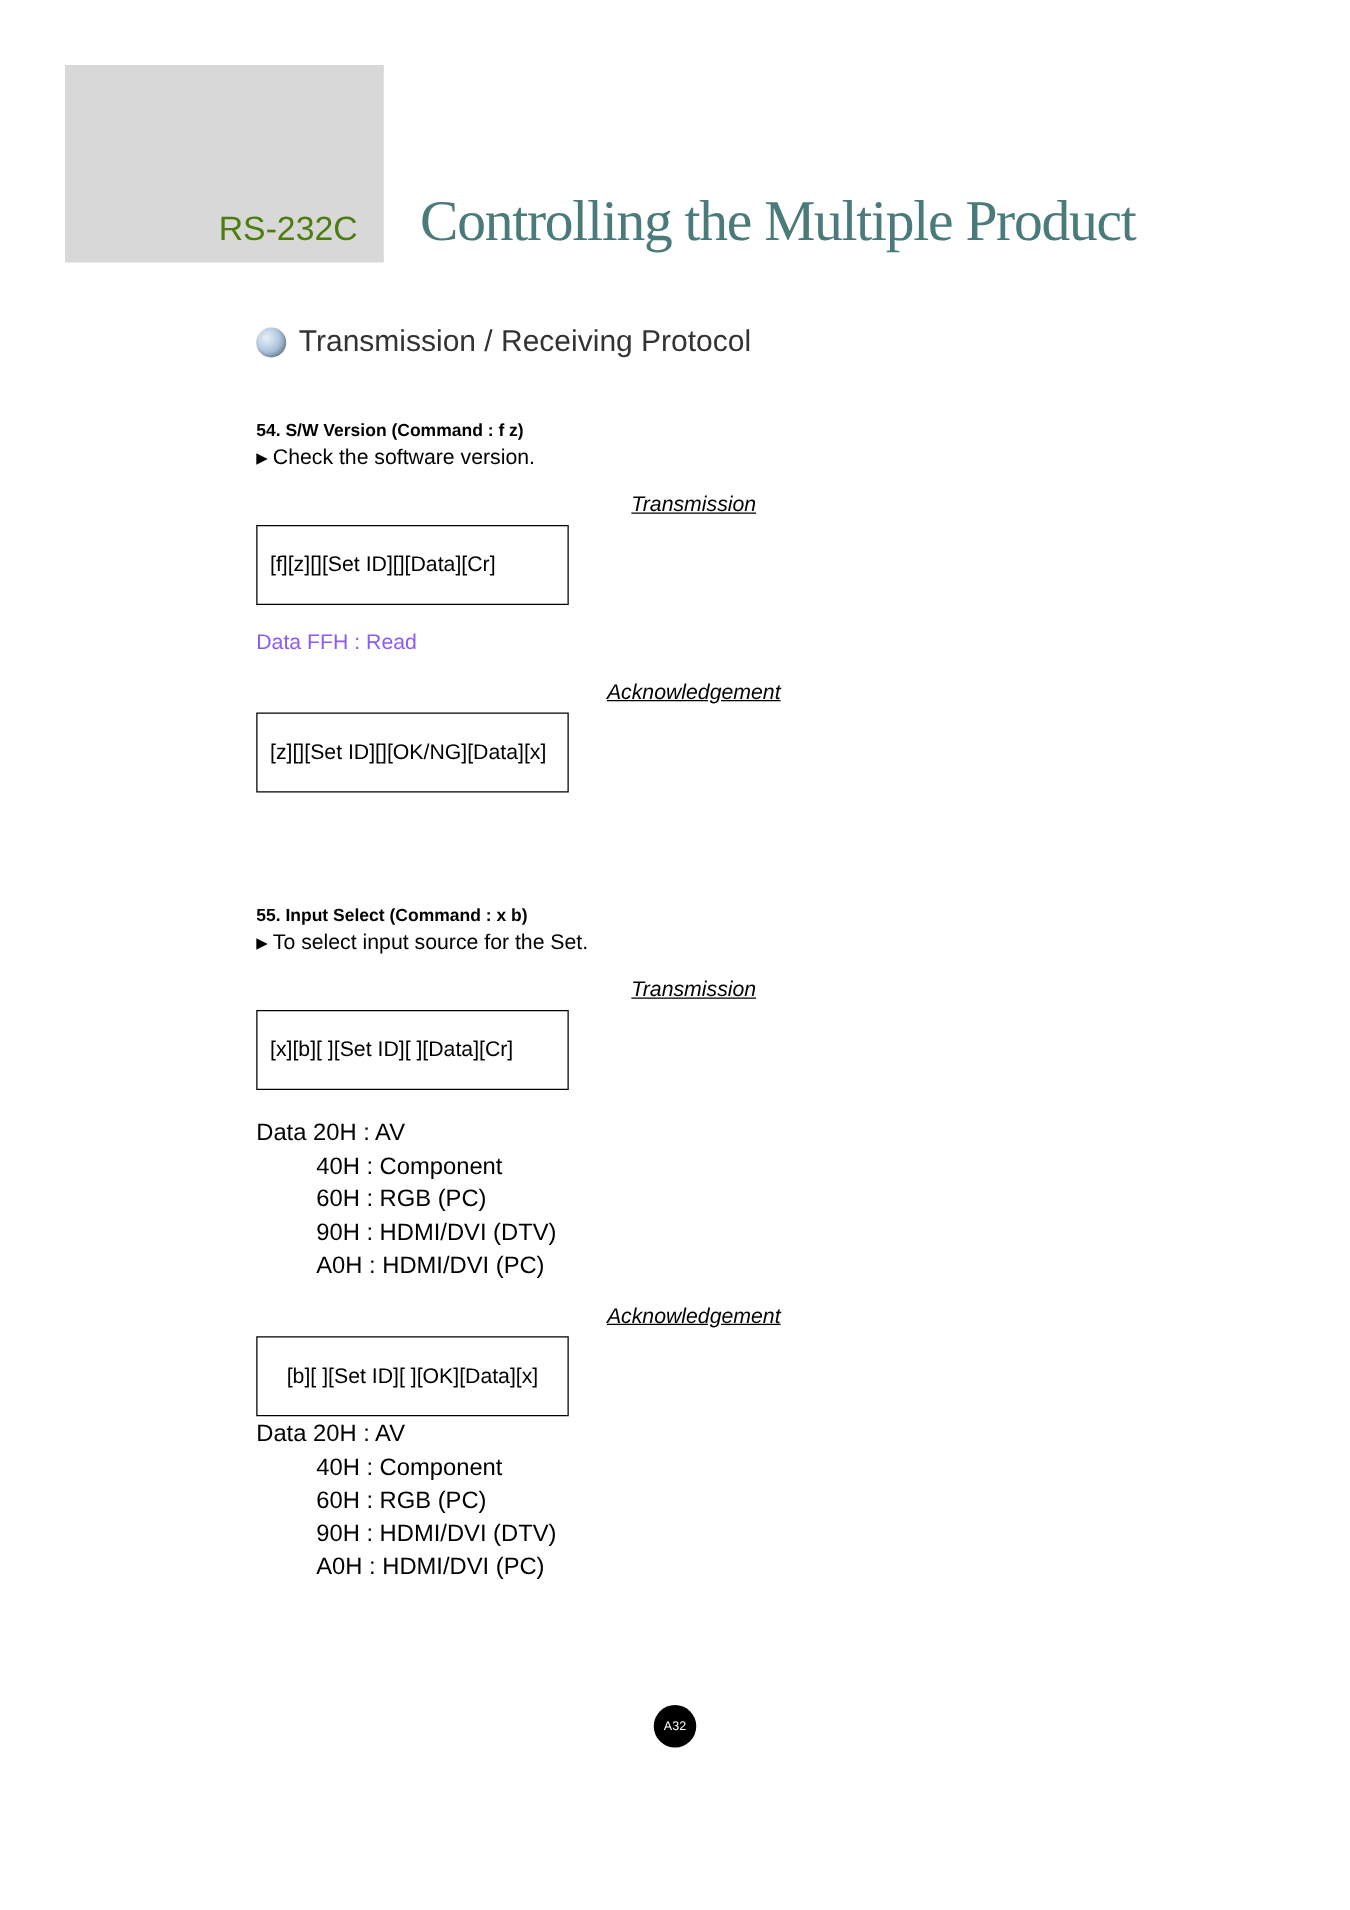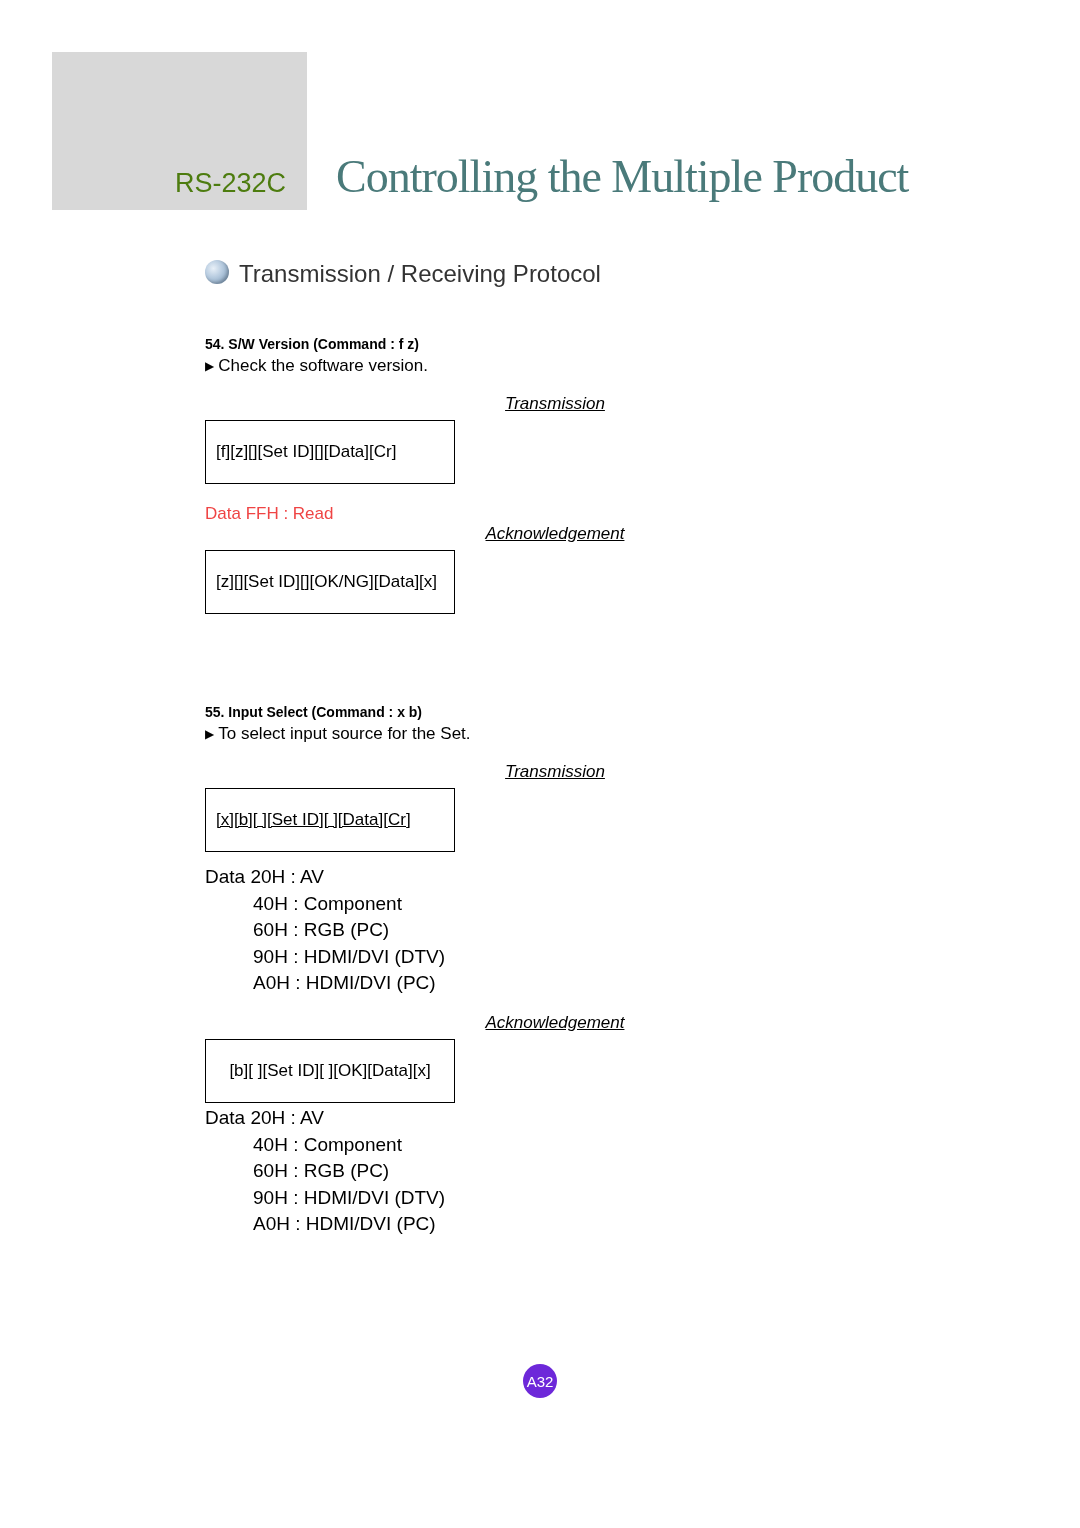--- a/index.html
+++ b/index.html
@@ -44,21 +44,21 @@
       margin-left: 25px;
     }
     .content {
       position: absolute;
       left: 205px;
       top: 260px;
       width: 700px;
     }
     .section-header {
       display: flex;
-      align-items: flex-start;
+      align-items: center;
       gap: 10px;
       margin-bottom: 48px;
     }
     .bullet-circle {
       width: 24px;
       height: 24px;
       border-radius: 50%;
       background: radial-gradient(circle at 35% 35%, #e8f0f8 0%, #b8cce0 40%, #7090b0 100%);
       box-shadow: inset -2px -2px 3px rgba(0,0,0,0.2);
     }
@@ -100,47 +100,48 @@
       border: 1.5px solid #000;
       padding: 21px 10px;
       font-size: 17px;
       color: #000;
       margin-bottom: 20px;
       display: inline-block;
       min-width: 250px;
     }
     .data-line {
       font-size: 17px;
-      color: #ef4444;
+      color: #8b5cf6;
+      margin-bottom: 20px;
     }
     .data-list {
       font-size: 19px;
       color: #000;
       margin-bottom: 16px;
       line-height: 1.4;
     }
     .data-list-indent {
       padding-left: 48px;
     }
     .page-footer {
       position: absolute;
       left: 50%;
       bottom: 130px;
       transform: translateX(-50%);
     }
     .page-circle {
       width: 34px;
       height: 34px;
       border-radius: 50%;
-      background: #6d28d9;
+      background: #000000;
       display: flex;
       align-items: center;
       justify-content: center;
       color: #fff;
-      font-size: 15px;
+      font-size: 10px;
     }
   </style>
 </head>
 <body>
 
 <div class="gray-sidebar"></div>
 
 <div class="title-container">
   <span class="title-prefix">RS-232C</span>
   <span class="title-main">Controlling the Multiple Product</span>
@@ -159,21 +160,21 @@
     <div class="code-box">[f][z][][Set ID][][Data][Cr]</div>
     <div class="data-line">Data FFH : Read</div>
     <div class="label-underline">Acknowledgement</div>
     <div class="code-box">[z][][Set ID][][OK/NG][Data][x]</div>
   </div>
 
   <div class="command-block">
     <div class="command-title">55. Input Select (Command : x b)</div>
     <div class="command-desc"><span>To select input source for the Set.</span></div>
     <div class="label-underline">Transmission</div>
-    <div class="code-box" style="margin-bottom:12px;text-decoration:underline;">[x][b][ ][Set ID][ ][Data][Cr]</div>
+    <div class="code-box" style="margin-bottom:22px;">[x][b][ ][Set ID][ ][Data][Cr]</div>
     <div class="data-list">
       <div>Data  20H : AV</div>
       <div class="data-list-indent">40H : Component</div>
       <div class="data-list-indent">60H : RGB (PC)</div>
       <div class="data-list-indent">90H : HDMI/DVI (DTV)</div>
       <div class="data-list-indent">A0H : HDMI/DVI (PC)</div>
     </div>
     <div class="label-underline">Acknowledgement</div>
     <div class="code-box" style="margin-bottom:2px;text-align:center;">[b][ ][Set ID][ ][OK][Data][x]</div>
     <div class="data-list">

